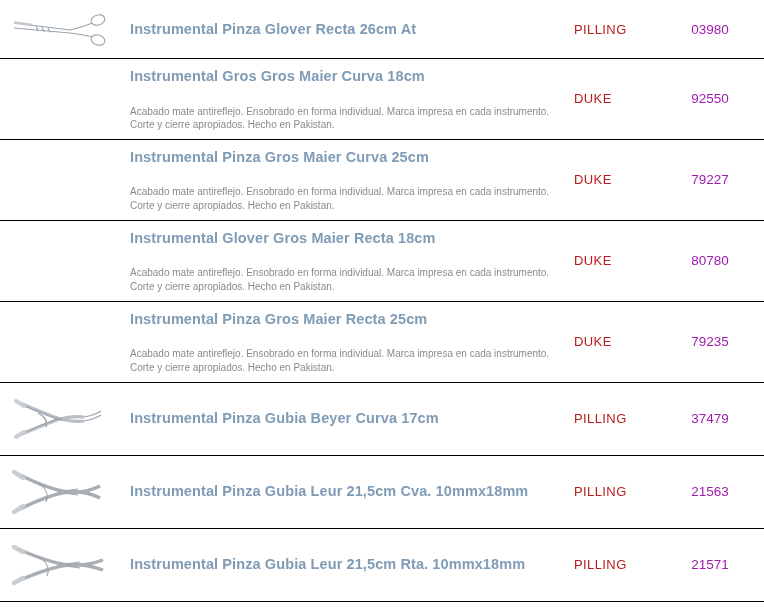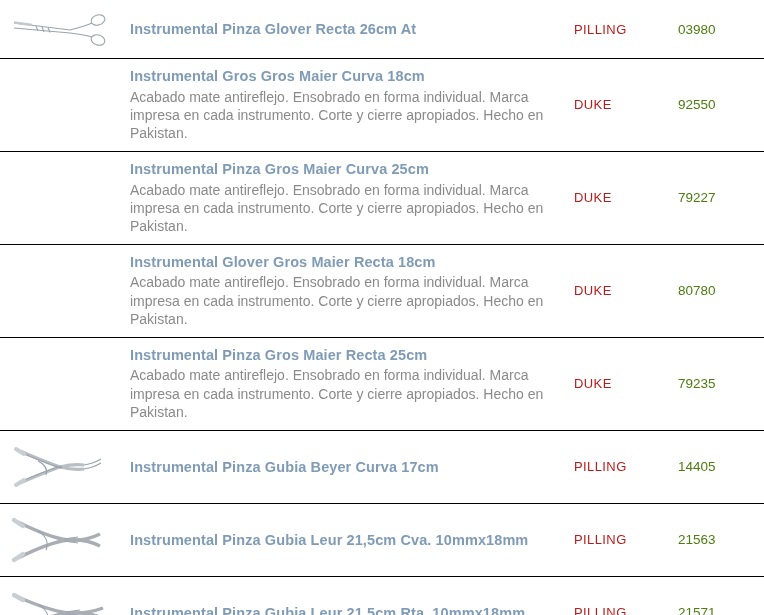--- a/index.html
+++ b/index.html
@@ -38,39 +38,39 @@
     text-align: left;
     padding-left: 6px;
     font-size: 13px;
     letter-spacing: 0.4px;
     color: #b91c1c;
     font-weight: 400;
   }
   .cell-code {
     width: 86px;
     min-width: 86px;
-    text-align: left;
+    text-align: center;
     padding-right: 22px;
     font-size: 13.5px;
-    color: #4d7c0f;
+    color: #a21caf;
   }
   .title {
     font-size: 14.5px;
     color: #7f9bb5;
     font-weight: 700;
     line-height: 1.28;
     letter-spacing: 0.1px;
     display: block;
   }
   .desc {
-    font-size: 14px;
+    font-size: 10px;
     color: #8a8a8a;
     line-height: 1.32;
     display: block;
-    margin-top: 2px;
+    margin-top: 19px;
     max-width: 430px;
   }
   .thumb {
     display: block;
     margin: 0 auto;
     width: 104px;
     height: 46px;
   }
   .thumb.tall { height: 56px; }
   .row-tall .cell-image { padding: 8px 4px; }
@@ -167,21 +167,21 @@
             <path d="M30 22 C36 25 40 30 38 36"></path>
           </g>
           <path d="M8 10 L16 15" stroke="#c9ced4" stroke-width="4" fill="none" stroke-linecap="round"></path>
           <path d="M8 46 L16 41" stroke="#c9ced4" stroke-width="4" fill="none" stroke-linecap="round"></path>
         </svg>
       </td>
       <td class="cell cell-desc">
         <span class="title">Instrumental Pinza Gubia Beyer Curva 17cm</span>
       </td>
       <td class="cell cell-brand">PILLING</td>
-      <td class="cell cell-code">14405</td>
+      <td class="cell cell-code">37479</td>
     </tr>
 
 
     <tr class="row row-tall">
       <td class="cell cell-image">
         <svg class="thumb tall" viewBox="0 0 104 56">
           <g fill="none" stroke="#9aa3ad" stroke-width="1.2">
             <path d="M10 10 C26 18 44 26 60 28 C72 29 82 27 92 22" stroke="#a9aeb5" stroke-width="3.4"></path>
             <path d="M10 46 C26 38 44 30 60 28 C72 27 82 29 92 34" stroke="#a9aeb5" stroke-width="3.4"></path>
             <path d="M30 19 C38 24 41 31 38 38"></path>

